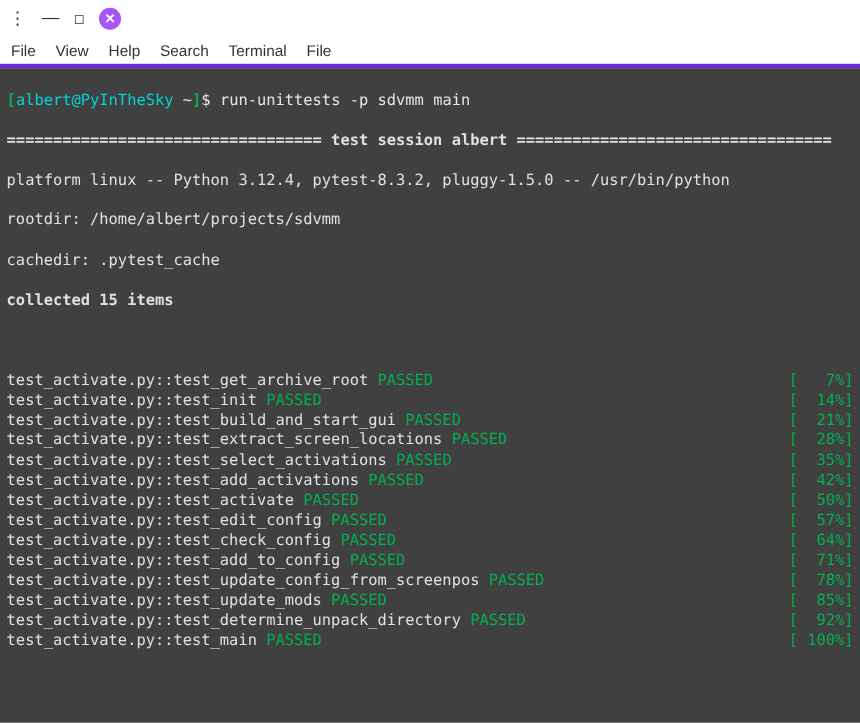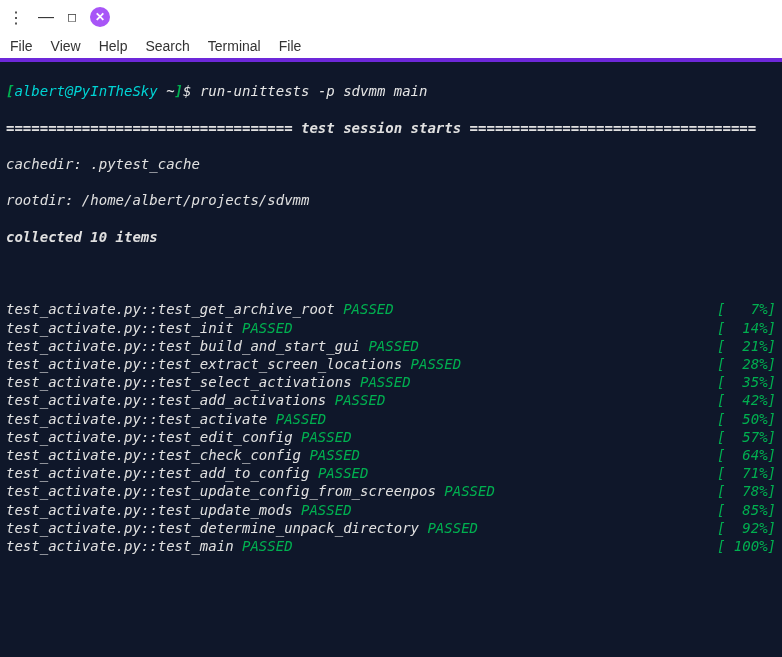--- a/index.html
+++ b/index.html
@@ -34,30 +34,29 @@
     display: flex;
     align-items: center;
     padding: 0 10px;
     gap: 18px;
     font-size: 14px;
     color: #333;
     border-bottom: 4px solid #6d28d9;
   }
   .menubar span { cursor: pointer; }
   .terminal {
-    background: #0f172a;
+    background: #404040;
     color: #e0e0e0;
     font-family: "DejaVu Sans Mono", "Consolas", monospace;
     font-size: 14px;
     line-height: 1.3;
     padding: 2px 6px;
     height: calc(100% - 62px);
     overflow: hidden;
     white-space: pre;
-    font-style: italic;
   }
   .green { color: #00b050; font-weight: bold; }
   .green-n { color: #00b050; }
   .cyan { color: #00d4d4; }
   .white { color: #e6e6e6; }
   .bold { font-weight: bold; }
   .row { display: flex; }
   .grow { flex: 1; }
 </style>
 </head>
@@ -78,24 +77,25 @@
   <span>File</span>
   <span>View</span>
   <span>Help</span>
   <span>Search</span>
   <span>Terminal</span>
   <span>File</span>
 </div>
 
 <div class="terminal">
 <div><span class="green">[</span><span class="cyan">albert@PyInTheSky</span><span class="white"> ~</span><span class="green">]</span><span class="white">$ </span><span class="white">run-unittests -p sdvmm main</span></div>
-<div class="bold"><span>==================================</span><span> test session starts </span><span>==================================</span></div>
+<div class="bold"><span>==================================</span><span> test session albert </span><span>==================================</span></div>
+<div>platform linux -- Python 3.12.4, pytest-8.3.2, pluggy-1.5.0 -- /usr/bin/python</div>
+<div>rootdir: /home/albert/projects/sdvmm</div>
 <div>cachedir: .pytest_cache</div>
-<div>rootdir: /home/albert/projects/sdvmm</div>
-<div class="bold">collected 10 items</div>
+<div class="bold">collected 15 items</div>
 <div>&nbsp;</div>
 <div id="tests-container"><div class="row"><span>test_activate.py::test_get_archive_root </span><span class="green-n">PASSED</span><span class="grow"></span><span class="green-n">[   7%]</span></div><div class="row"><span>test_activate.py::test_init </span><span class="green-n">PASSED</span><span class="grow"></span><span class="green-n">[  14%]</span></div><div class="row"><span>test_activate.py::test_build_and_start_gui </span><span class="green-n">PASSED</span><span class="grow"></span><span class="green-n">[  21%]</span></div><div class="row"><span>test_activate.py::test_extract_screen_locations </span><span class="green-n">PASSED</span><span class="grow"></span><span class="green-n">[  28%]</span></div><div class="row"><span>test_activate.py::test_select_activations </span><span class="green-n">PASSED</span><span class="grow"></span><span class="green-n">[  35%]</span></div><div class="row"><span>test_activate.py::test_add_activations </span><span class="green-n">PASSED</span><span class="grow"></span><span class="green-n">[  42%]</span></div><div class="row"><span>test_activate.py::test_activate </span><span class="green-n">PASSED</span><span class="grow"></span><span class="green-n">[  50%]</span></div><div class="row"><span>test_activate.py::test_edit_config </span><span class="green-n">PASSED</span><span class="grow"></span><span class="green-n">[  57%]</span></div><div class="row"><span>test_activate.py::test_check_config </span><span class="green-n">PASSED</span><span class="grow"></span><span class="green-n">[  64%]</span></div><div class="row"><span>test_activate.py::test_add_to_config </span><span class="green-n">PASSED</span><span class="grow"></span><span class="green-n">[  71%]</span></div><div class="row"><span>test_activate.py::test_update_config_from_screenpos </span><span class="green-n">PASSED</span><span class="grow"></span><span class="green-n">[  78%]</span></div><div class="row"><span>test_activate.py::test_update_mods </span><span class="green-n">PASSED</span><span class="grow"></span><span class="green-n">[  85%]</span></div><div class="row"><span>test_activate.py::test_determine_unpack_directory </span><span class="green-n">PASSED</span><span class="grow"></span><span class="green-n">[  92%]</span></div><div class="row"><span>test_activate.py::test_main </span><span class="green-n">PASSED</span><span class="grow"></span><span class="green-n">[ 100%]</span></div></div>
 <div>&nbsp;</div>
 
 
 
 
 
 
 

